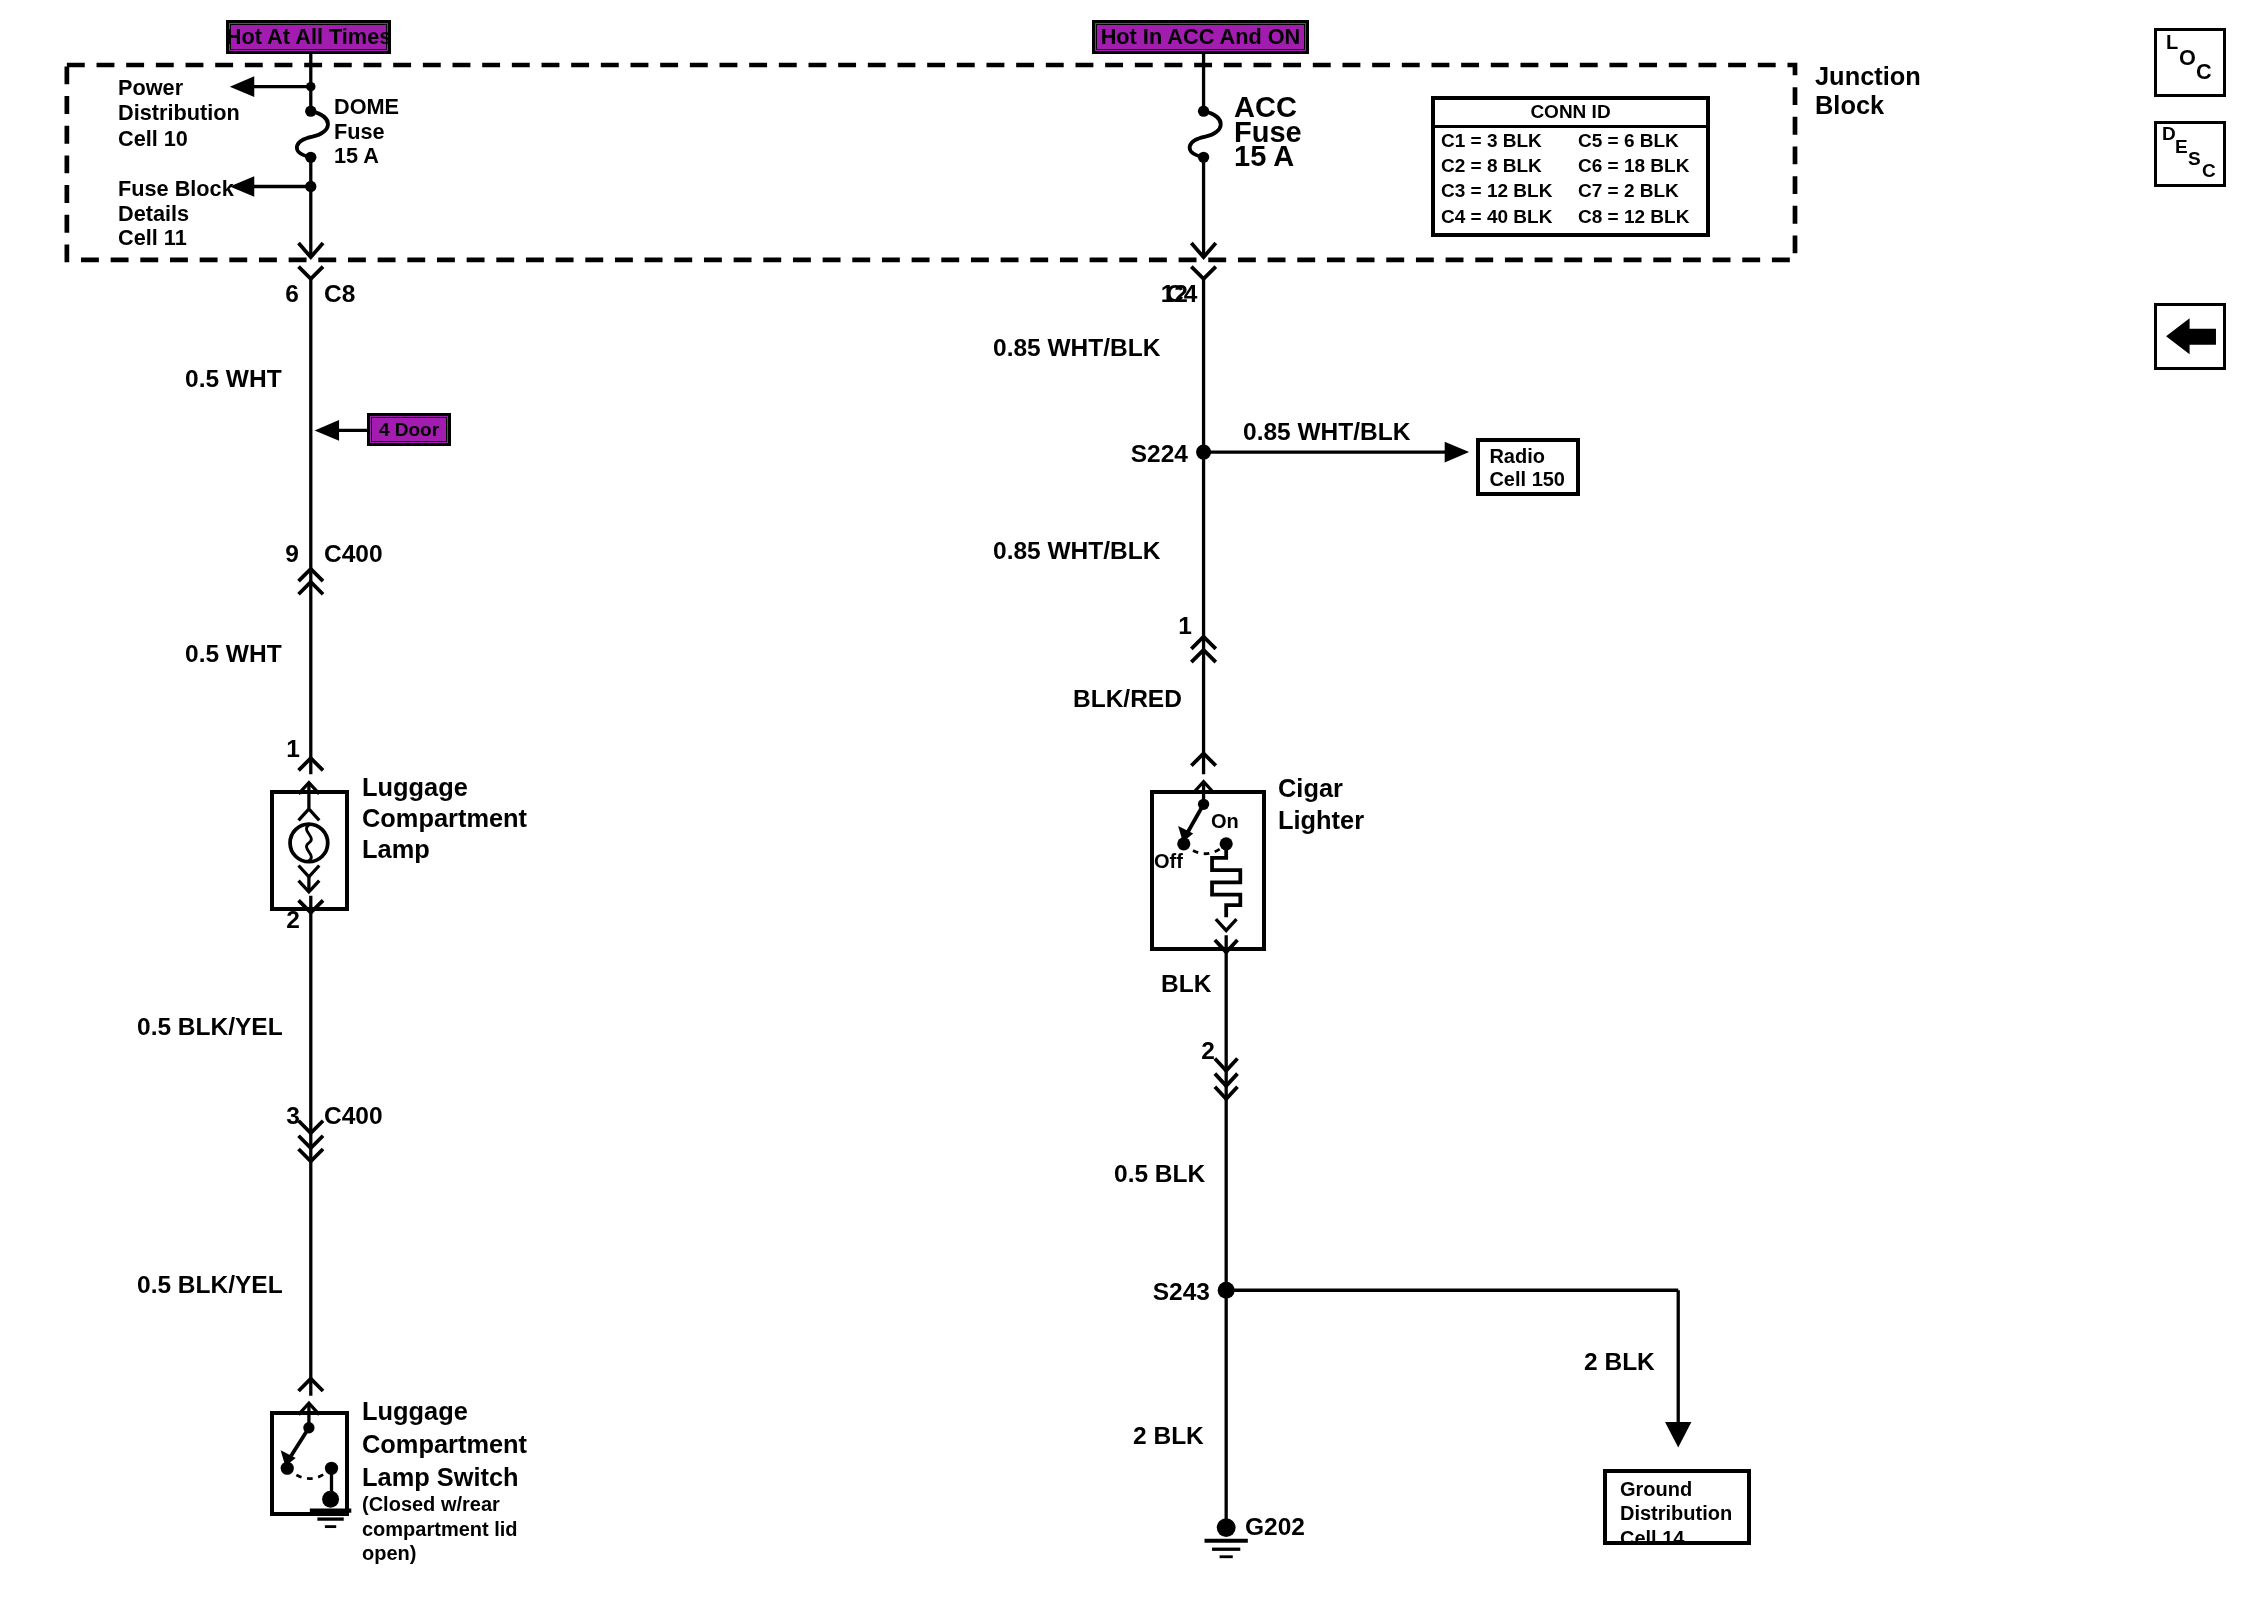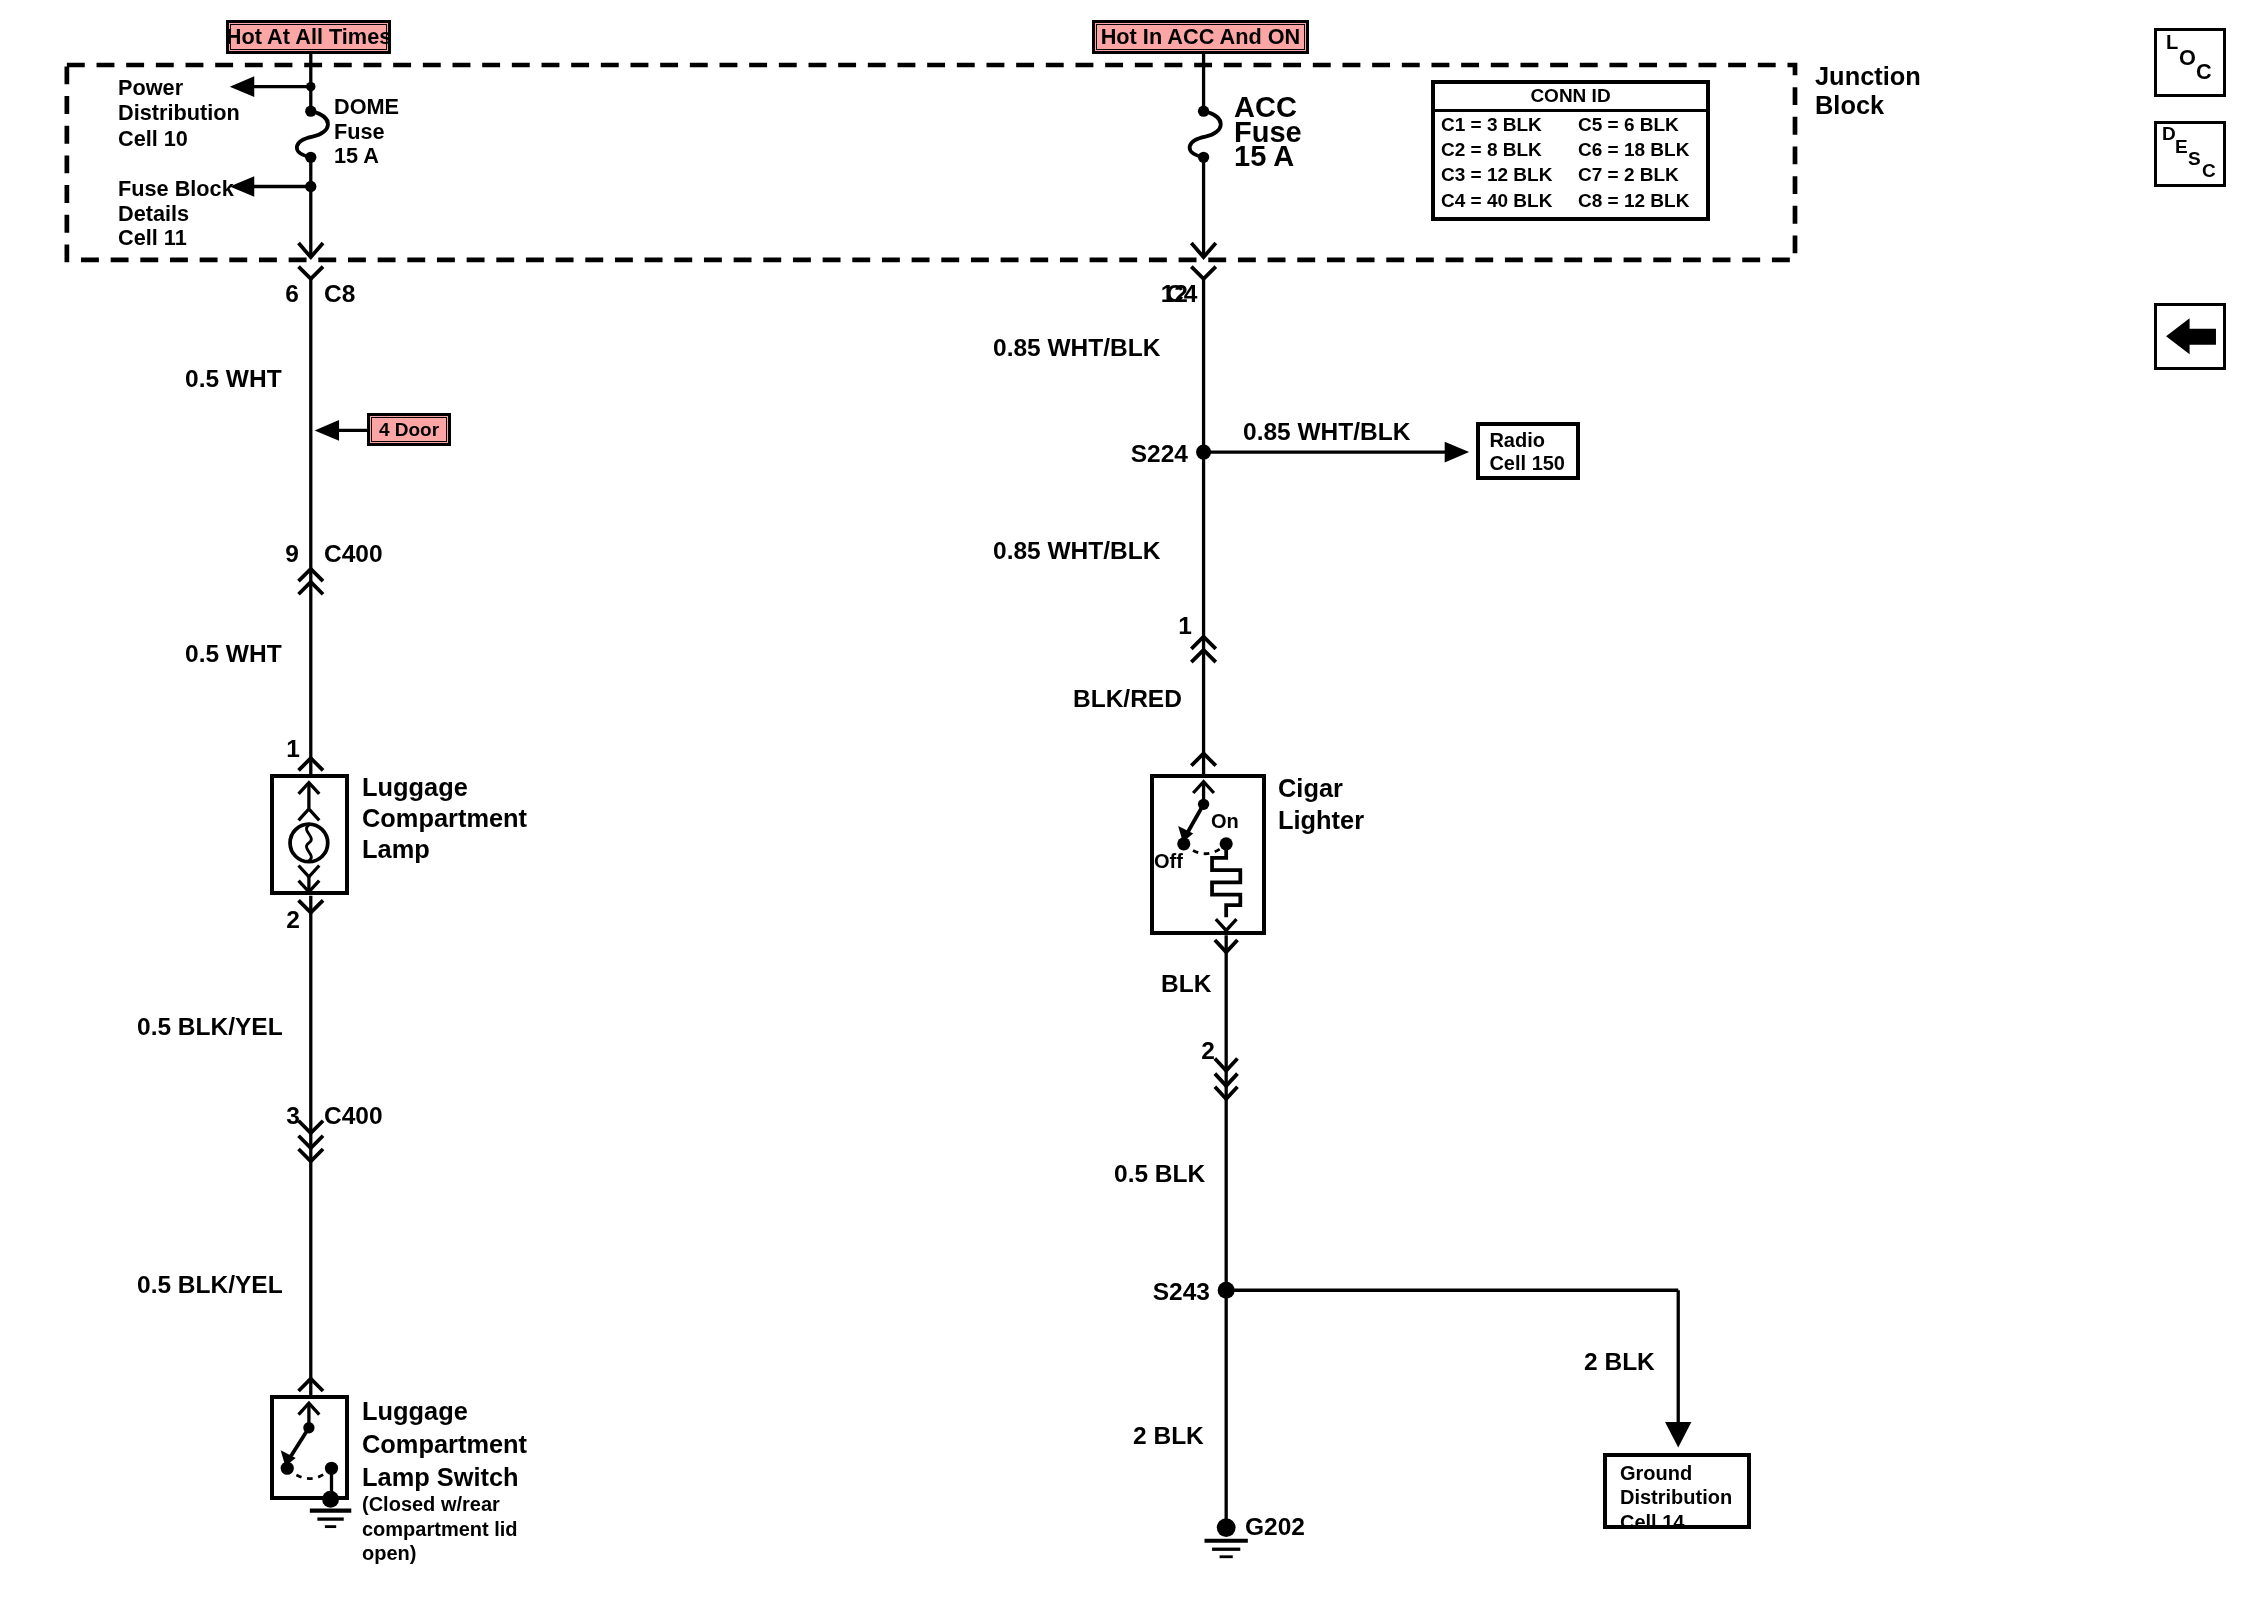--- a/index.html
+++ b/index.html
@@ -2,25 +2,25 @@
 <html style="font-size:15px"><head>
 <meta charset="utf-8">
 <style>
   html,body{margin:0;padding:0;background:#fff;}
   .stage{position:relative;width:2264px;height:1618px;background:#ffffff;
          font-family:"Liberation Sans", sans-serif;color:#000;overflow:hidden;}
   .stage svg{position:absolute;left:0;top:0;z-index:1;}
   .lbl{position:absolute;z-index:2;font-weight:bold;color:#000;white-space:nowrap;}
   .r{text-align:right;}
   
-  .dbox{position:absolute;z-index:2;border:3.8px solid #000;padding:1px;box-sizing:border-box;background:#fca5a5;}
+  .dbox{position:absolute;z-index:2;border:3.8px solid #000;padding:1px;box-sizing:border-box;background:#a21caf;}
   .dbox-in{width:100%;height:100%;border:1.9px solid #000;box-sizing:border-box;
            display:flex;align-items:center;justify-content:center;font-weight:bold;white-space:nowrap;}
   
-  .box{position:absolute;z-index:2;border:4.7px solid #000;box-sizing:border-box;background:transparent;}
+  .box{position:absolute;z-index:2;border:4.7px solid #000;box-sizing:border-box;background:transparent;margin-top:16px;}
   .whitebox{background:#fff;}
   
   .conn-title{font-weight:bold;text-align:center;font-size:19px;line-height:24.5px;border-bottom:3.8px solid #000;}
   .conn-row{display:flex;font-weight:bold;font-size:19px;line-height:25.4px;padding-left:6px;}
   .conn-row span:first-child{width:137px;}
   
   .tool{position:absolute;z-index:2;border:3.8px solid #000;box-sizing:border-box;background:#fff;}
   .tl{position:absolute;font-weight:bold;z-index:3;}
 </style>
 </head>

